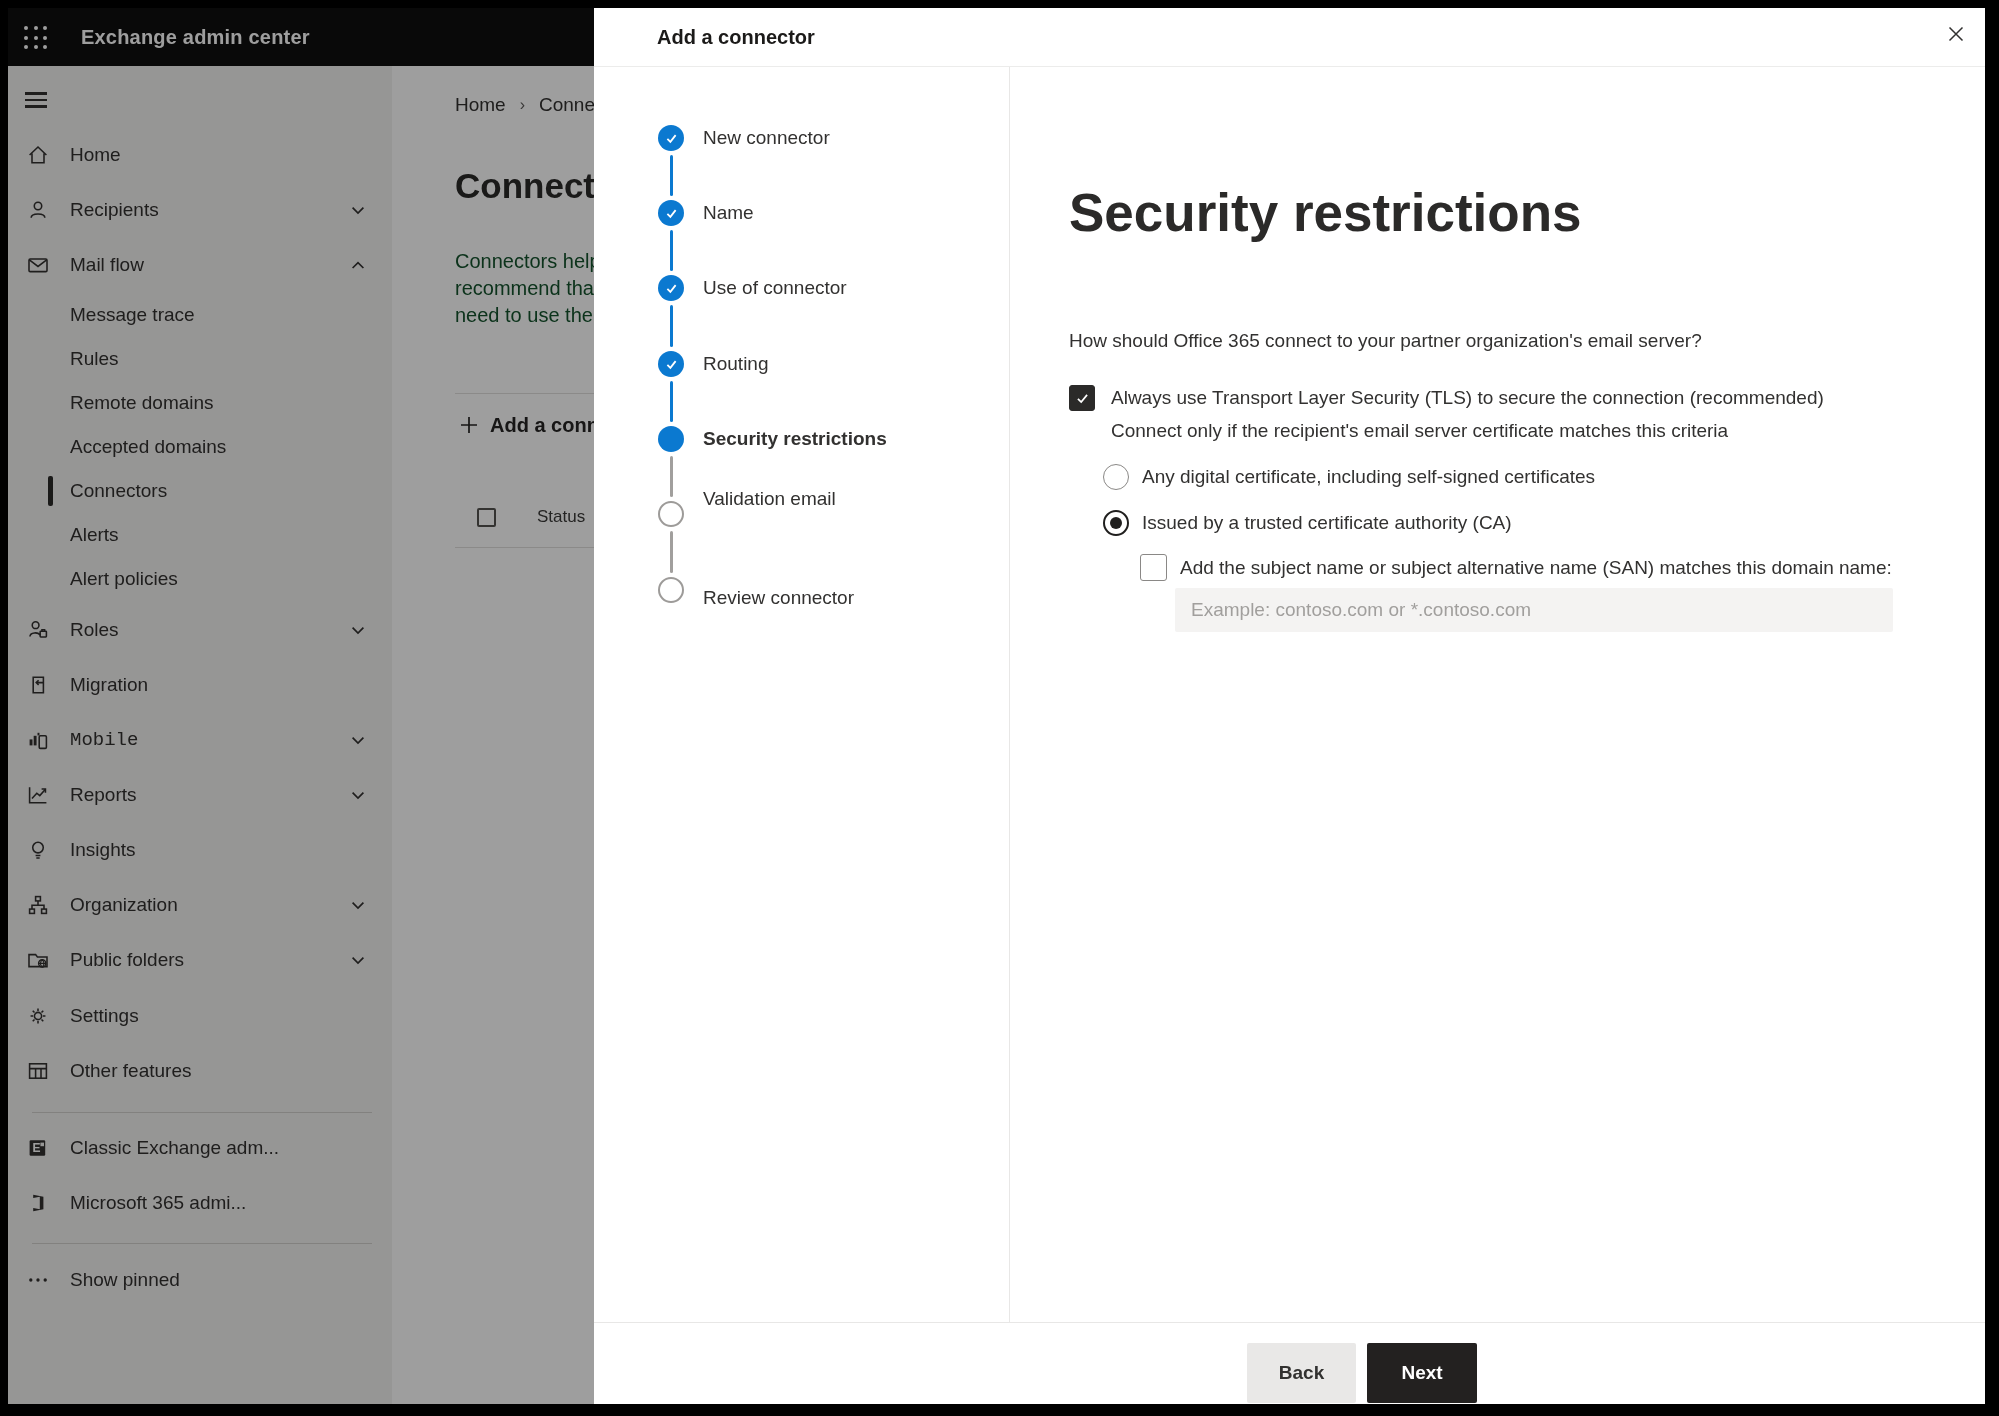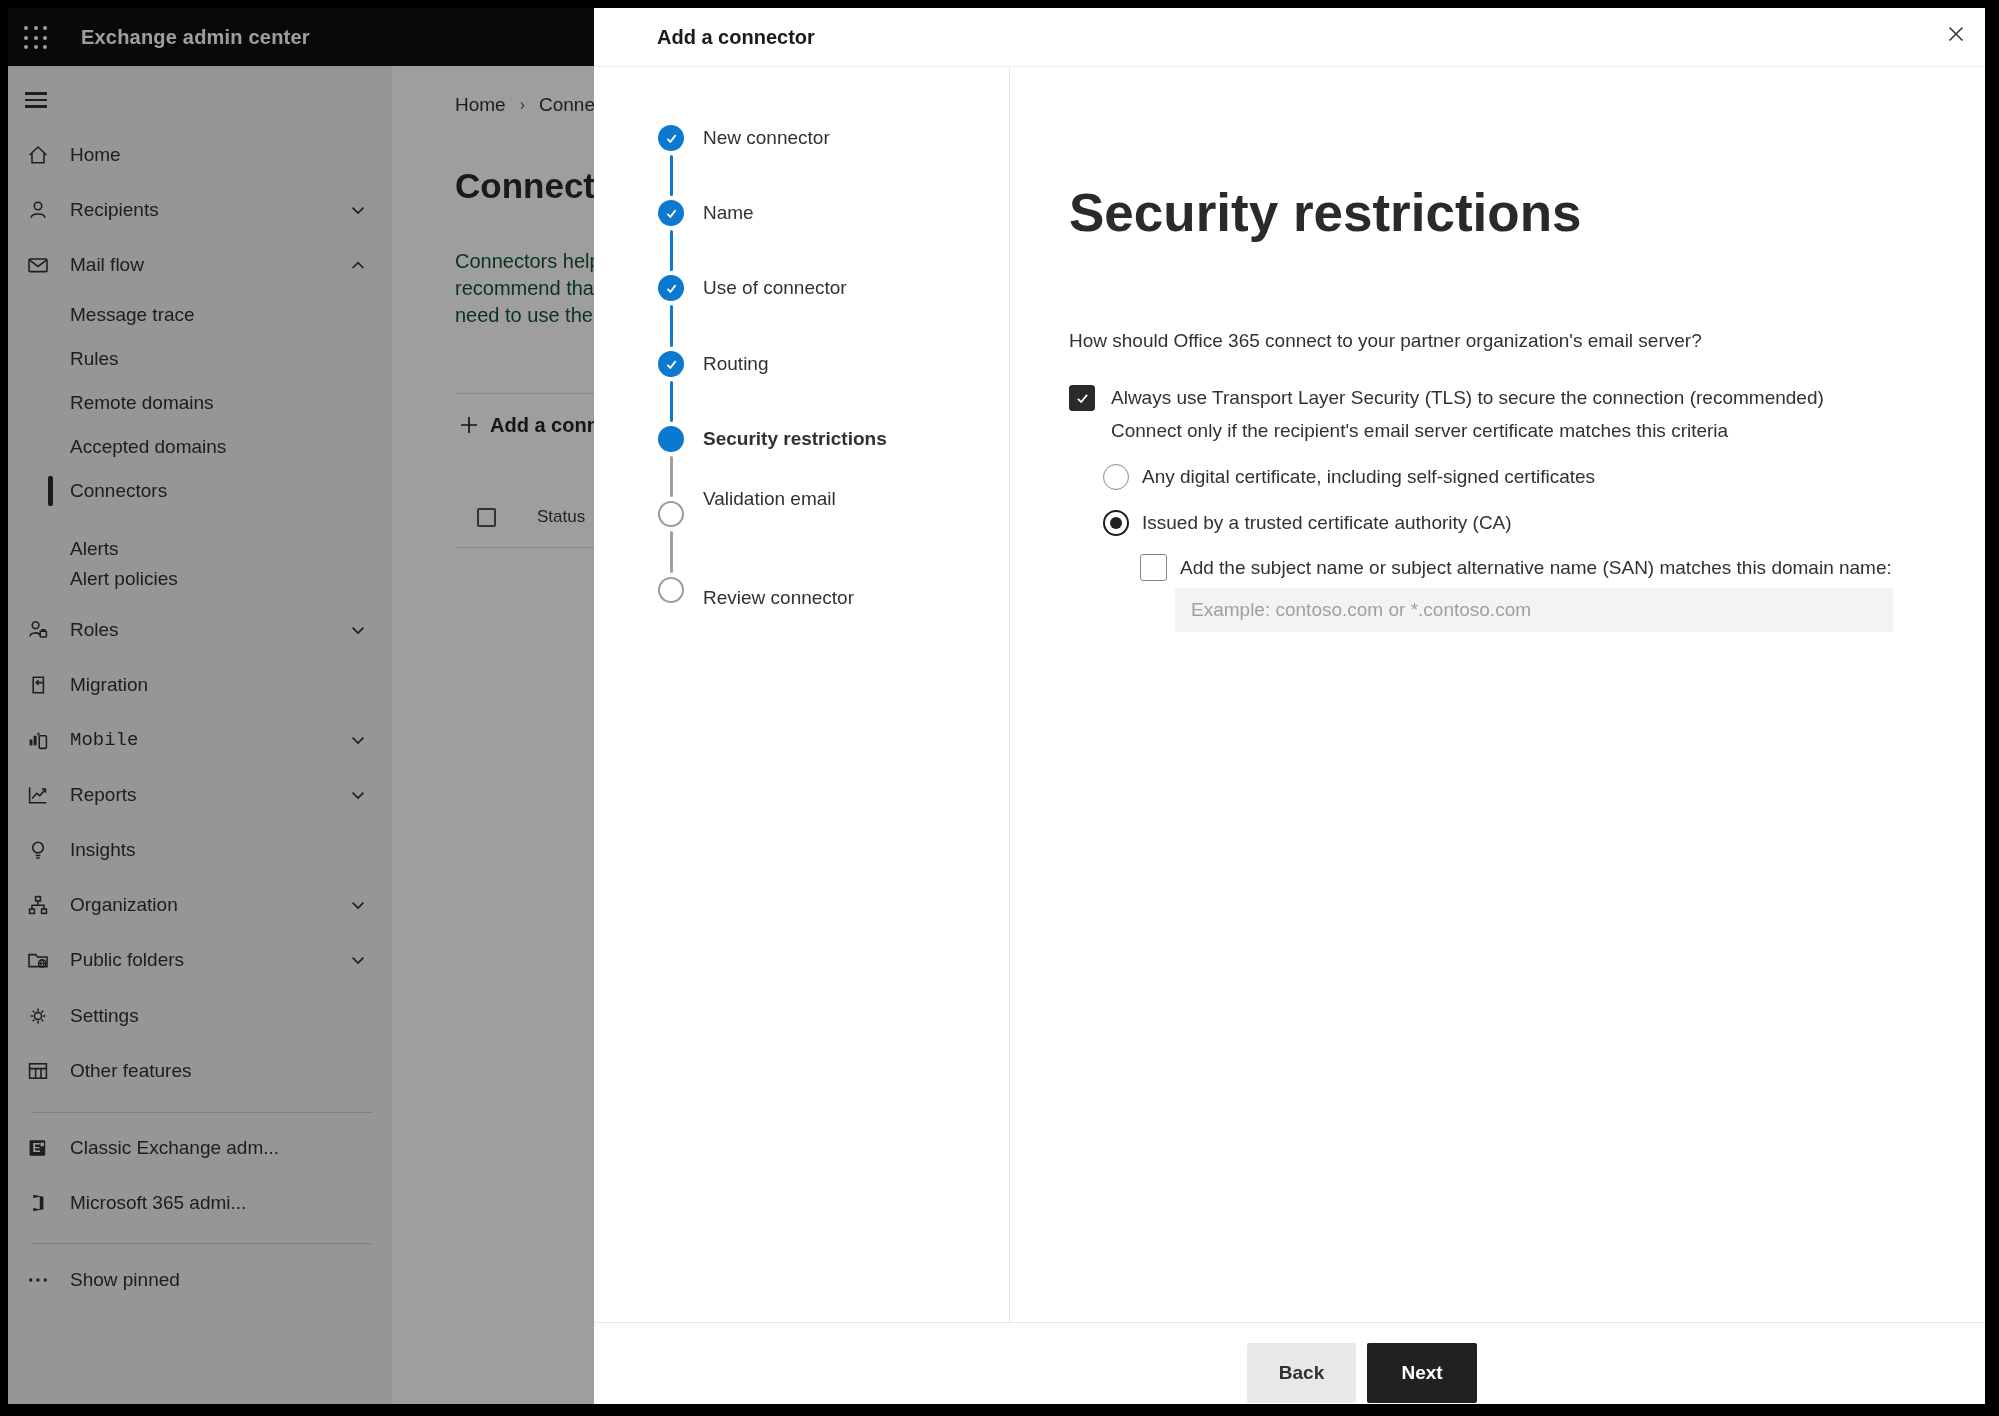--- a/index.html
+++ b/index.html
@@ -150,21 +150,21 @@
       <div class="sb-item sub" style="top: 317px;">
         <span class="sb-label">Remote domains</span>
       </div>
       <div class="sb-item sub" style="top: 361px;">
         <span class="sb-label">Accepted domains</span>
       </div>
       <div class="sb-item sub" style="top: 405px;">
         <span class="sel-bar"></span>
         <span class="sb-label">Connectors</span>
       </div>
-      <div class="sb-item sub" style="top: 463px; text-align: center;">
+      <div class="sb-item sub" style="top: 449px; text-align: center;">
         <span class="sb-label">Alerts</span>
       </div>
       <div class="sb-item sub" style="top: 493px;">
         <span class="sb-label">Alert policies</span>
       </div>
       <div class="sb-item" style="top: 544px;">
         <span class="sb-icon"><svg viewBox="0 0 20 20">
             <circle cx="8" cy="6" r="2.8" fill="none" stroke="#323130" stroke-width="1.3"></circle>
             <path d="M3.3 15.5c0-3.8 7-4 8.5-1.2" fill="none" stroke="#323130" stroke-width="1.3"></path>
             <rect x="11.8" y="11" width="5.2" height="4.8" rx="0.5" fill="none" stroke="#323130" stroke-width="1.3"></rect>

